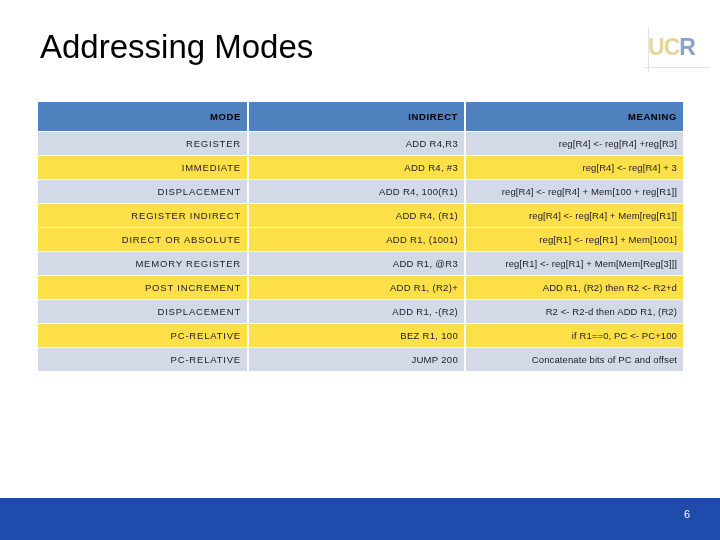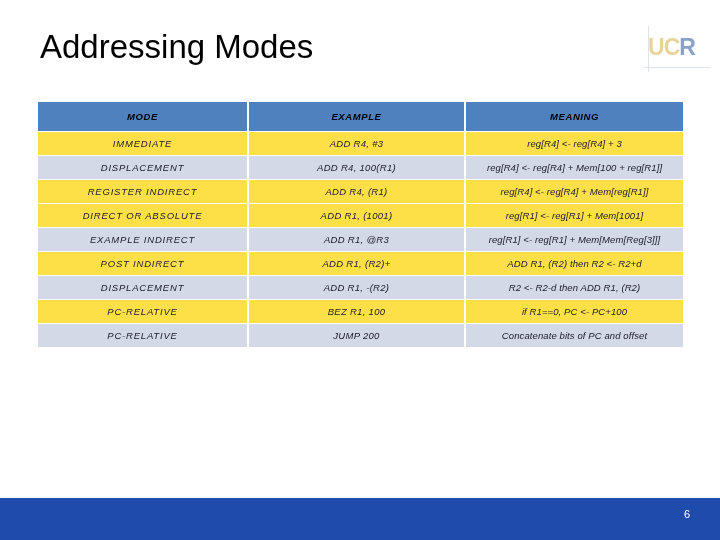--- a/index.html
+++ b/index.html
@@ -72,27 +72,26 @@
     border-spacing: 0 1px;
     table-layout: fixed;
   }
   #modes-table col.c-mode    { width: 211px; }
   #modes-table col.c-example { width: 217px; }
   #modes-table col.c-meaning { width: 217px; }
 
   #modes-table th,
   #modes-table td {
     padding: 5px 6px;
-    text-align: center;
+    text-align: right;
     vertical-align: middle;
     font-size: 9.5px;
     line-height: 13px;
     color: #1a1a2e;
     border-right: 2px solid #ffffff;
-    font-style: italic;
   }
   #modes-table th:last-child,
   #modes-table td:last-child { border-right: none; }
 
   #modes-table thead th {
     background: #4e81bd;
     color: #000000;
     font-weight: bold;
     font-size: 9.5px;
     letter-spacing: 0.6px;
@@ -140,25 +139,30 @@
 
 <table id="modes-table">
   <colgroup>
     <col class="c-mode">
     <col class="c-example">
     <col class="c-meaning">
   </colgroup>
   <thead>
     <tr>
       <th>MODE</th>
-      <th>EXAMPLE</th>
+      <th>INDIRECT</th>
       <th>MEANING</th>
     </tr>
   </thead>
   <tbody id="modes-body">
+      <tr class="row-dark">
+        <td class="cell-mode">REGISTER</td>
+        <td class="cell-example">ADD R4,R3</td>
+        <td class="cell-meaning">reg[R4] &lt;- reg[R4] +reg[R3]</td>
+      </tr>
       <tr class="row-light">
         <td class="cell-mode">IMMEDIATE</td>
         <td class="cell-example">ADD R4, #3</td>
         <td class="cell-meaning">reg[R4] &lt;- reg[R4] + 3</td>
       </tr>
       <tr class="row-dark">
         <td class="cell-mode">DISPLACEMENT</td>
         <td class="cell-example">ADD R4, 100(R1)</td>
         <td class="cell-meaning">reg[R4] &lt;- reg[R4] + Mem[100 + reg[R1]]</td>
       </tr>
@@ -166,26 +170,26 @@
         <td class="cell-mode">REGISTER INDIRECT</td>
         <td class="cell-example">ADD R4, (R1)</td>
         <td class="cell-meaning">reg[R4] &lt;- reg[R4] + Mem[reg[R1]]</td>
       </tr>
       <tr class="row-light">
         <td class="cell-mode">DIRECT OR ABSOLUTE</td>
         <td class="cell-example">ADD R1, (1001)</td>
         <td class="cell-meaning">reg[R1] &lt;- reg[R1] + Mem[1001]</td>
       </tr>
       <tr class="row-dark">
-        <td class="cell-mode">EXAMPLE INDIRECT</td>
+        <td class="cell-mode">MEMORY REGISTER</td>
         <td class="cell-example">ADD R1, @R3</td>
         <td class="cell-meaning">reg[R1] &lt;- reg[R1] + Mem[Mem[Reg[3]]]</td>
       </tr>
       <tr class="row-light">
-        <td class="cell-mode">POST INDIRECT</td>
+        <td class="cell-mode">POST INCREMENT</td>
         <td class="cell-example">ADD R1, (R2)+</td>
         <td class="cell-meaning">ADD R1, (R2) then R2 &lt;- R2+d</td>
       </tr>
       <tr class="row-dark">
         <td class="cell-mode">DISPLACEMENT</td>
         <td class="cell-example">ADD R1, -(R2)</td>
         <td class="cell-meaning">R2 &lt;- R2-d then ADD R1, (R2)</td>
       </tr>
       <tr class="row-light">
         <td class="cell-mode">PC-RELATIVE</td>

